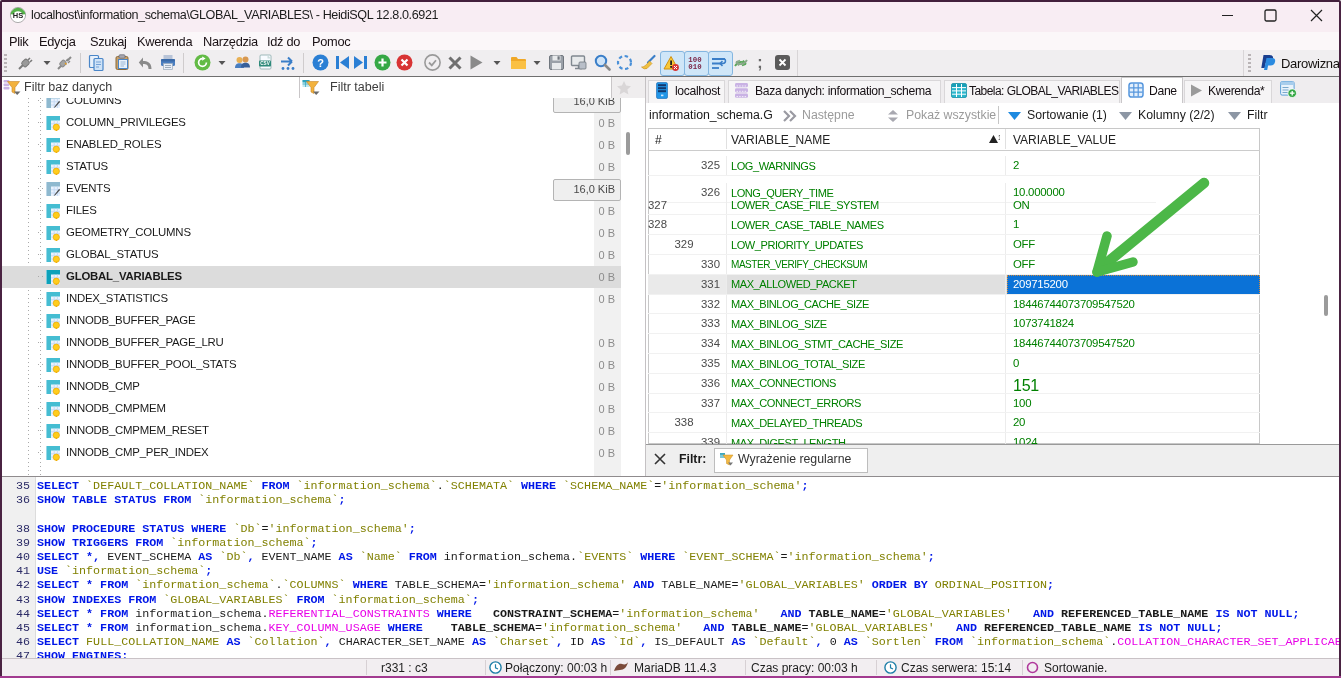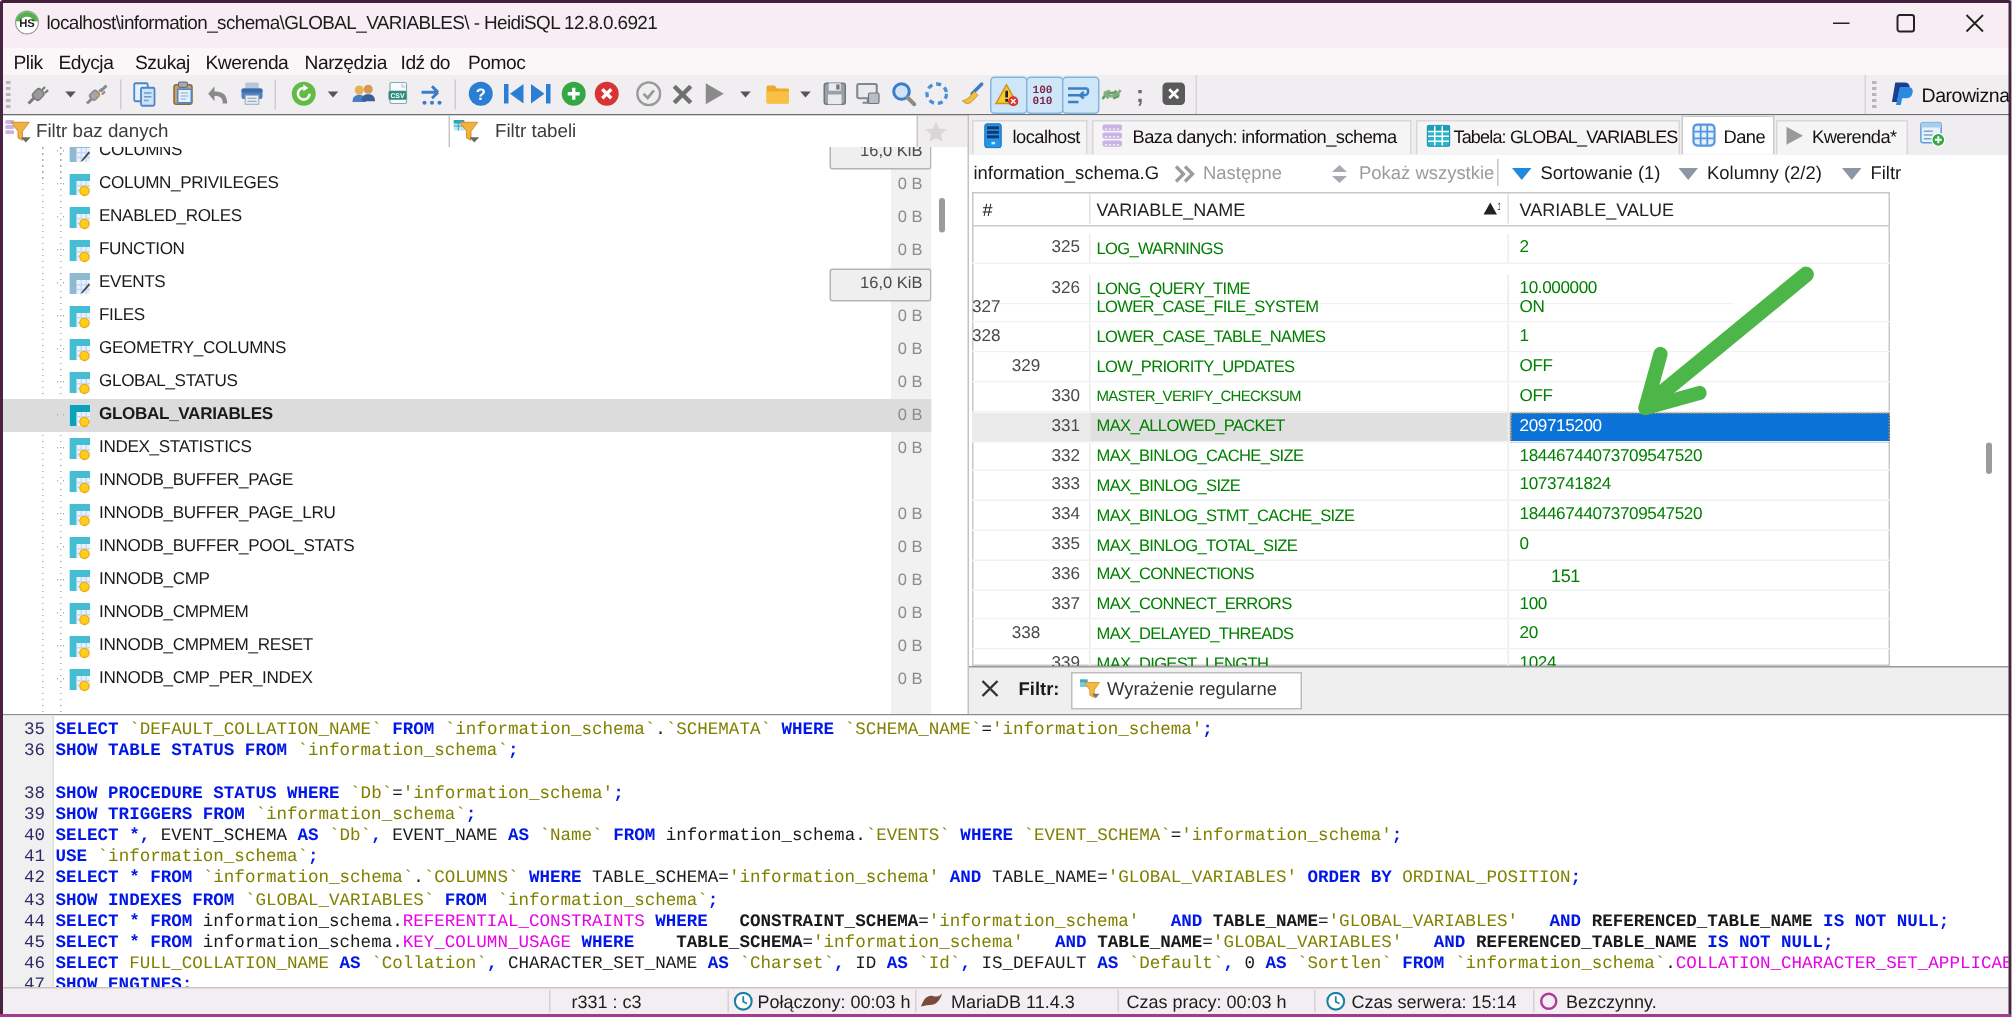--- a/index.html
+++ b/index.html
@@ -322,21 +322,21 @@
 <div class="trow" style="top:58.0px;">
 <div style="position:absolute;left:36px;top:10px;width:8px;height:1px;background:repeating-linear-gradient(to right,#aaa 0 1px,transparent 1px 4px)"></div>
 <svg style="position:absolute;left:43px;top:3px" width="16" height="16" viewBox="0 0 16 16">
           <rect x="1" y="1" width="14" height="14" rx="1" fill="#e9f2fd"></rect>
           <path d="M1.5 1 H15 V5.6 H6 V15 H1.5 Z" fill="#45bdd2"></path>
           <path d="M9.2 5.6 V15 M12.4 5.6 V15 M6 8.8 H15 M6 12 H15" stroke="#c3d8f4" stroke-width="0.9" fill="none"></path>
           <path d="M3.2 4 h2.2 M3.2 7.2 h2.2 M3.2 10.4 h2.2" stroke="#0d8ba0" stroke-width="0.001"></path>
           <circle cx="11.3" cy="12.2" r="3.1" fill="#ffcd1d" stroke="#eda900" stroke-width="0.7"></circle>
           <path d="M11 14.8 l0.8 1" stroke="#eda900" stroke-width="1.2"></path>
         </svg>
-<div class="lbl" style="">FUNCTION</div>
+<div class="lbl" style="">STATUS</div>
 <div class="sz">0 B</div>
 </div>
 <div class="trow" style="top:80.0px;">
 <div style="position:absolute;left:36px;top:10px;width:8px;height:1px;background:repeating-linear-gradient(to right,#aaa 0 1px,transparent 1px 4px)"></div>
 <svg style="position:absolute;left:43px;top:3px" width="16" height="16" viewBox="0 0 16 16">
           <rect x="1" y="1" width="14" height="14" rx="1" fill="#e9f2fd"></rect>
           <path d="M1.5 1 H15 V5.6 H6 V15 H1.5 Z" fill="#8fb9cf"></path>
           <path d="M9.2 5.6 V15 M12.4 5.6 V15 M6 8.8 H15 M6 12 H15" stroke="#c3d8f4" stroke-width="0.9" fill="none"></path>
           <path d="M14.2 7.8 L9.8 13.2 L8.6 14.9 L10.5 14 L15 9 Z" fill="#4a4a4a"></path>
         </svg>
@@ -687,21 +687,21 @@
           <div style="position:absolute;left:0px;top:3px;width:72px;text-align:right;font-size:11.4px;color:#4a4a4a">335</div>
           <div style="position:absolute;left:83px;top:3.5px;font-size:11.05px;letter-spacing:-0.45px;color:#008000">MAX_BINLOG_TOTAL_SIZE</div>
           <div style="position:absolute;left:365px;top:3px;font-size:11.4px;letter-spacing:-0.25px;color:#008000">0</div>
           <div style="position:absolute;left:78px;top:0;width:1px;height:100%;background:#ececec"></div>
           <div style="position:absolute;left:357px;top:0;width:1px;height:100%;background:#ececec"></div>
           <div style="position:absolute;left:0px;bottom:0;width:612px;height:1px;background:#f1f1f1"></div>
         </div>
 <div style="position:absolute;left:2px;top:296.8px;width:612px;height:19.8px;overflow:hidden">
           <div style="position:absolute;left:0px;top:3px;width:72px;text-align:right;font-size:11.4px;color:#4a4a4a">336</div>
           <div style="position:absolute;left:83px;top:3.5px;font-size:11.05px;letter-spacing:-0.45px;color:#008000">MAX_CONNECTIONS</div>
-          <div style="position:absolute;left:386px;top:3px;font-size:12px;letter-spacing:-0.25px;color:#008000">151</div>
+          <div style="position:absolute;left:365px;top:3px;font-size:16px;letter-spacing:-0.25px;color:#008000">151</div>
           <div style="position:absolute;left:78px;top:0;width:1px;height:100%;background:#ececec"></div>
           <div style="position:absolute;left:357px;top:0;width:1px;height:100%;background:#ececec"></div>
           <div style="position:absolute;left:0px;bottom:0;width:612px;height:1px;background:#f1f1f1"></div>
         </div>
 <div style="position:absolute;left:2px;top:316.6px;width:612px;height:19.8px;overflow:hidden">
           <div style="position:absolute;left:0px;top:3px;width:72px;text-align:right;font-size:11.4px;color:#4a4a4a">337</div>
           <div style="position:absolute;left:83px;top:3.5px;font-size:11.05px;letter-spacing:-0.45px;color:#008000">MAX_CONNECT_ERRORS</div>
           <div style="position:absolute;left:365px;top:3px;font-size:11.4px;letter-spacing:-0.25px;color:#008000">100</div>
           <div style="position:absolute;left:78px;top:0;width:1px;height:100%;background:#ececec"></div>
           <div style="position:absolute;left:357px;top:0;width:1px;height:100%;background:#ececec"></div>
@@ -762,21 +762,21 @@
   <div class="abs ssep" style="left:485px;top:660px"></div>
   <div class="abs ssep" style="left:610px;top:660px"></div>
   <div class="abs ssep" style="left:745px;top:660px"></div>
   <div class="abs ssep" style="left:876px;top:660px"></div>
   <div class="abs ssep" style="left:1022px;top:660px"></div>
   <div class="abs st" style="left:381px">r331 : c3</div>
   <div class="abs st" style="left:505px">Połączony: 00:03 h</div>
   <div class="abs st" style="left:634px">MariaDB 11.4.3</div>
   <div class="abs st" style="left:751px">Czas pracy: 00:03 h</div>
   <div class="abs st" style="left:901px">Czas serwera: 15:14</div>
-  <div class="abs st" style="left:1044px">Bezczynny.</div>
+  <div class="abs st" style="left:1044px">Sortowanie.</div>
   <svg class="abs" style="left:489px;top:661px" width="13" height="13" viewBox="0 0 13 13">
     <circle cx="6.5" cy="6.5" r="5.6" fill="#fff" stroke="#1e7fa8" stroke-width="1.4"></circle>
     <path d="M6.5 3.2 V6.8 L9 8" stroke="#1e7fa8" stroke-width="1.2" fill="none"></path>
   </svg>
   <svg class="abs" style="left:884px;top:661px" width="13" height="13" viewBox="0 0 13 13">
     <circle cx="6.5" cy="6.5" r="5.6" fill="#fff" stroke="#1e7fa8" stroke-width="1.4"></circle>
     <path d="M6.5 3.2 V6.8 L9 8" stroke="#1e7fa8" stroke-width="1.2" fill="none"></path>
   </svg>
   <svg class="abs" style="left:613px;top:661px" width="16" height="12" viewBox="0 0 16 12">
     <path d="M1 10 C3 4 6 2 9 3 C12 4 14 3 15 1 C14 6 11 9 7 9 C4 9 2 10 1 10 Z" fill="#7a4a3a"></path>

